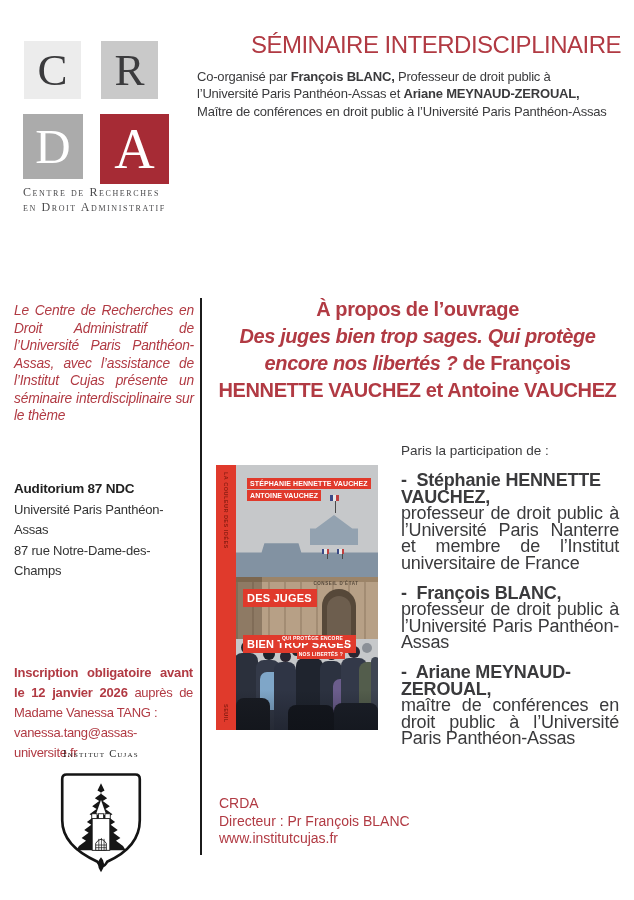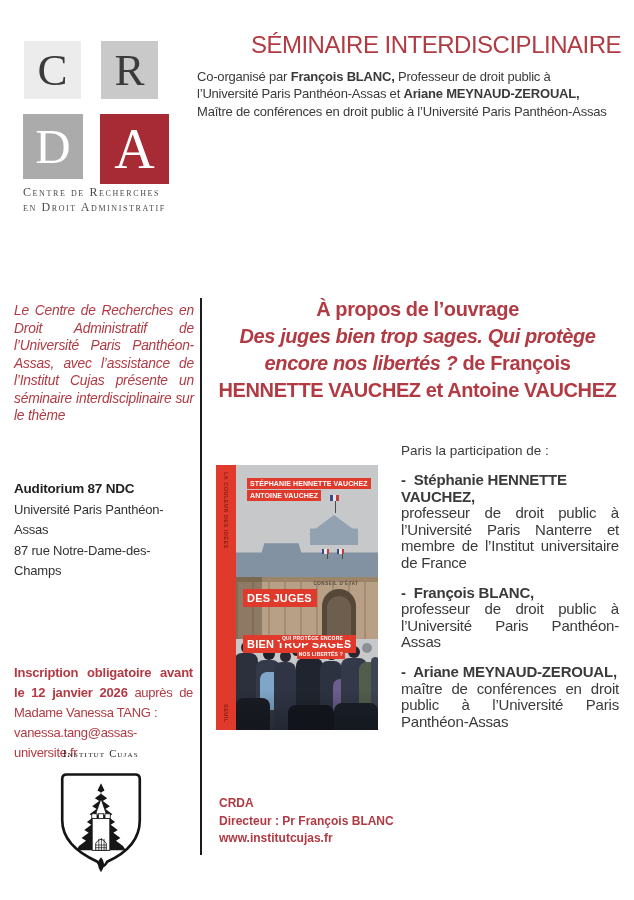--- a/index.html
+++ b/index.html
@@ -46,29 +46,29 @@
   
   .cujas{position:absolute;left:40px;top:748px;width:122px;text-align:center;}
   .cujas-label{font-family:"Liberation Serif",serif;font-variant:small-caps;font-size:10.5px;
       letter-spacing:1.2px;color:#1d1d1d;margin-bottom:12px;}
   .cujas svg{display:block;margin:0 auto;}
 
   
   .book-heading{position:absolute;left:201px;top:296px;width:433px;text-align:center;
       color:var(--accent-red);font-weight:bold;font-size:20px;letter-spacing:-0.4px;line-height:27px;}
   .participation-heading{position:absolute;left:401px;top:443px;font-size:13.5px;color:var(--text-dark);}
-  .participants{position:absolute;left:401px;top:472px;width:218px;font-size:15px;
+  .participants{position:absolute;left:401px;top:472px;width:218px;font-size:18px;
       letter-spacing:-0.2px;line-height:16.6px;color:var(--text-dark);}
   .p-item{margin-bottom:13px;}
   .p-name{font-weight:bold;}
   .p-desc{text-align:justify;}
 
   
   .footer-block{position:absolute;left:219px;top:795px;color:var(--accent-red);
-      font-size:12px;line-height:17.5px;font-weight:bold;}
+      font-size:14px;line-height:17.5px;}
   .footer-block a{color:var(--accent-red);text-decoration:none;}
 
   
   .cover{position:absolute;left:216px;top:465px;width:162px;height:265px;}
   .spine{position:absolute;left:0;top:0;width:20px;height:265px;background:var(--cover-red);}
   .spine-txt{position:absolute;left:50%;transform:translateX(-50%);writing-mode:vertical-rl;
       font-size:5.5px;font-weight:bold;color:#8a1d12;letter-spacing:0.5px;white-space:nowrap;}
   .spine-top{top:7px;} .spine-bottom{bottom:7px;}
   .photo{position:absolute;left:20px;top:0;width:142px;height:265px;background:#c6c8ca;overflow:hidden;}
 

